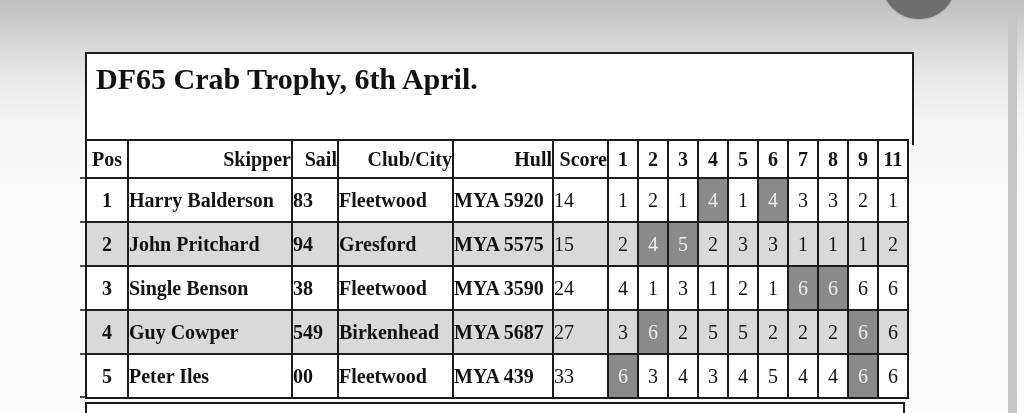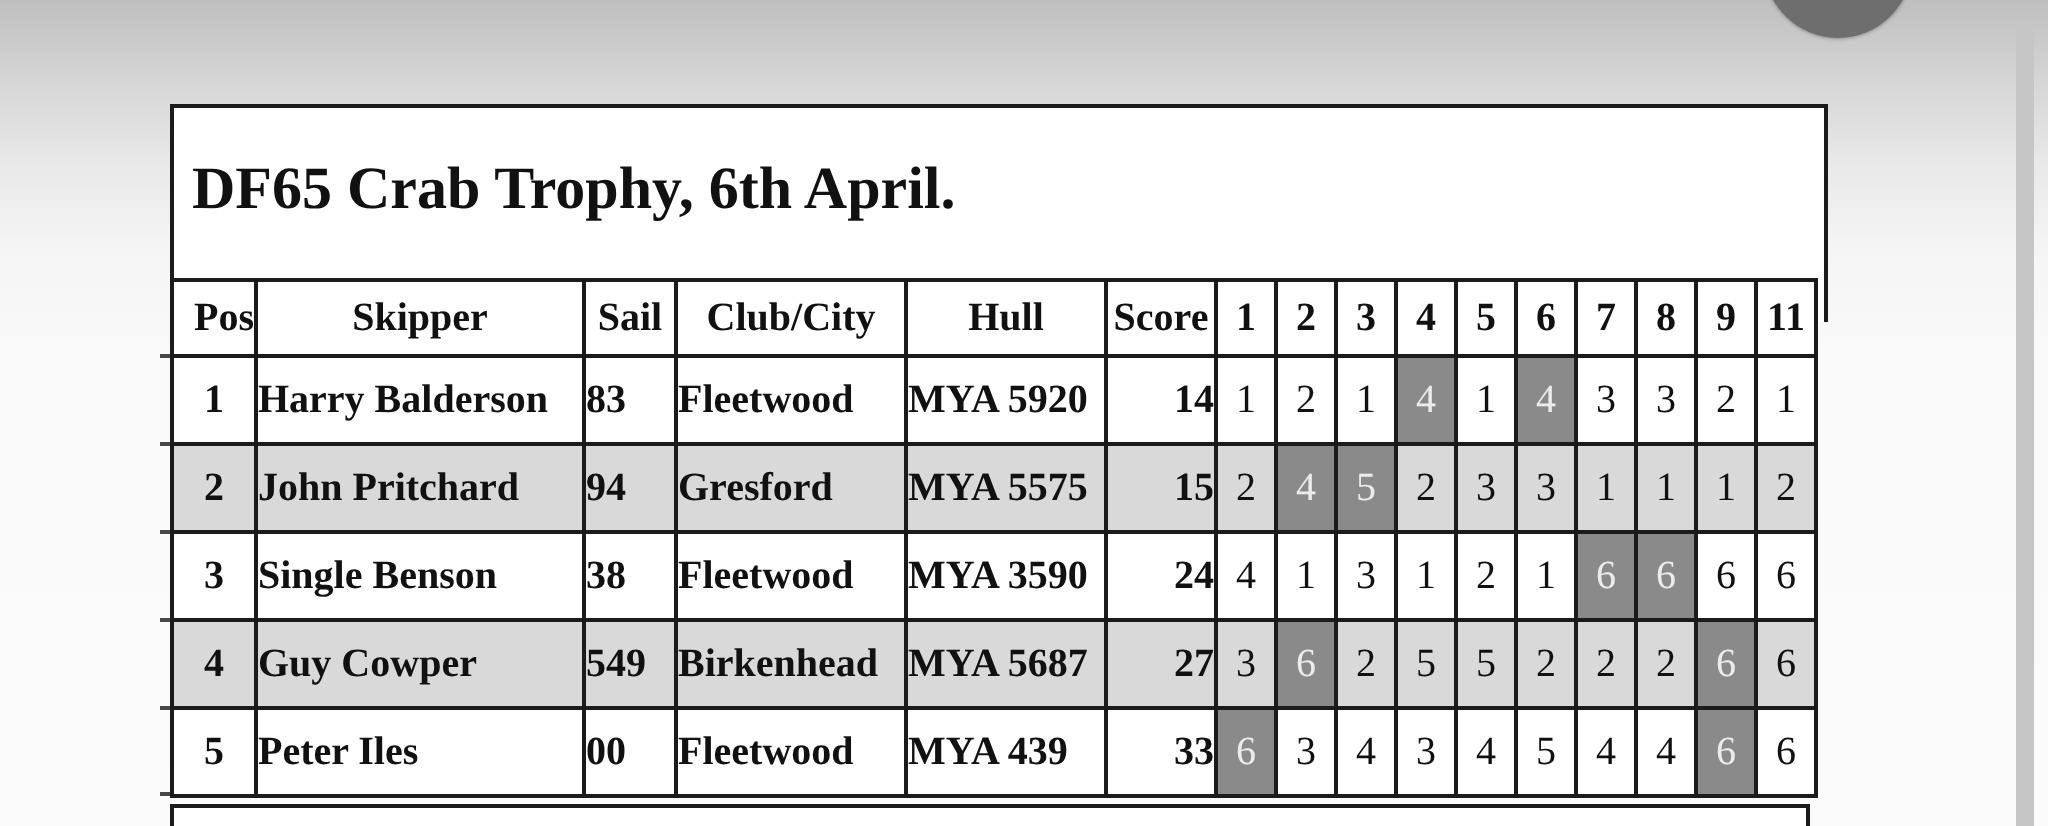--- a/index.html
+++ b/index.html
@@ -21,41 +21,41 @@
     position:absolute;left:882px;top:-55px;width:74px;height:74px;
     border-radius:50%;background:var(--circle);box-shadow:0 0 2px var(--circle);
   }
   .scrollbar{
     position:absolute;left:1008px;top:14px;width:9px;height:399px;
     background:var(--scrollbar);border-radius:5px 5px 0 0;
   }
   .title-box{
     position:absolute;left:85px;top:52px;width:816px;height:87px;
     background:#fff;border:2px solid var(--border-c);border-bottom:none;
-    padding:20px 0 0 9px;box-sizing:content-box;
+    padding:4px 0 0 9px;box-sizing:content-box;
   }
   .title{font-weight:bold;font-size:30px;line-height:41px;white-space:nowrap;}
   .subtitle{font-size:29px;line-height:40px;white-space:nowrap;}
   table.results{
     position:absolute;left:85px;top:139px;width:822px;
     border-collapse:collapse;table-layout:fixed;background:#fff;
   }
   table.results th,table.results td{
     border:2px solid var(--border-c);
     font-size:20px;padding:0;overflow:hidden;white-space:nowrap;
   }
   thead tr{height:38px;}
   tbody tr{height:44px;}
   tbody tr.stripe td{background:var(--stripe);}
-  th{font-weight:bold;text-align:center;padding-left:6px;}
-  th.pos{text-align:right;padding-left:0;}
+  th{font-weight:bold;text-align:right;padding-left:6px;}
+  th.pos{text-align:center;padding-left:0;}
   th.race{text-align:center;padding-left:0;}
   td.pos{font-weight:bold;text-align:center;}
   td.skipper,td.sail,td.club,td.hull{font-weight:bold;text-align:left;padding-left:7px;margin-top:20px;}
-  td.score{font-weight:bold;text-align:right;}
+  td.score{font-weight:normal;text-align:left;}
   td.race{font-weight:normal;text-align:center;}
   td.race.discard{background:var(--discard-bg) !important;color:var(--discard-fg);}
   .bottom-box{
     position:absolute;left:85px;top:402px;width:816px;height:30px;
     background:#fff;border:2px solid var(--border-c);
   }
   .tick{
     position:absolute;left:80px;width:5px;height:2px;background:var(--border-c);opacity:.8;
   }
   col.c-pos{width:42px;} col.c-skipper{width:164px;} col.c-sail{width:46px;}

